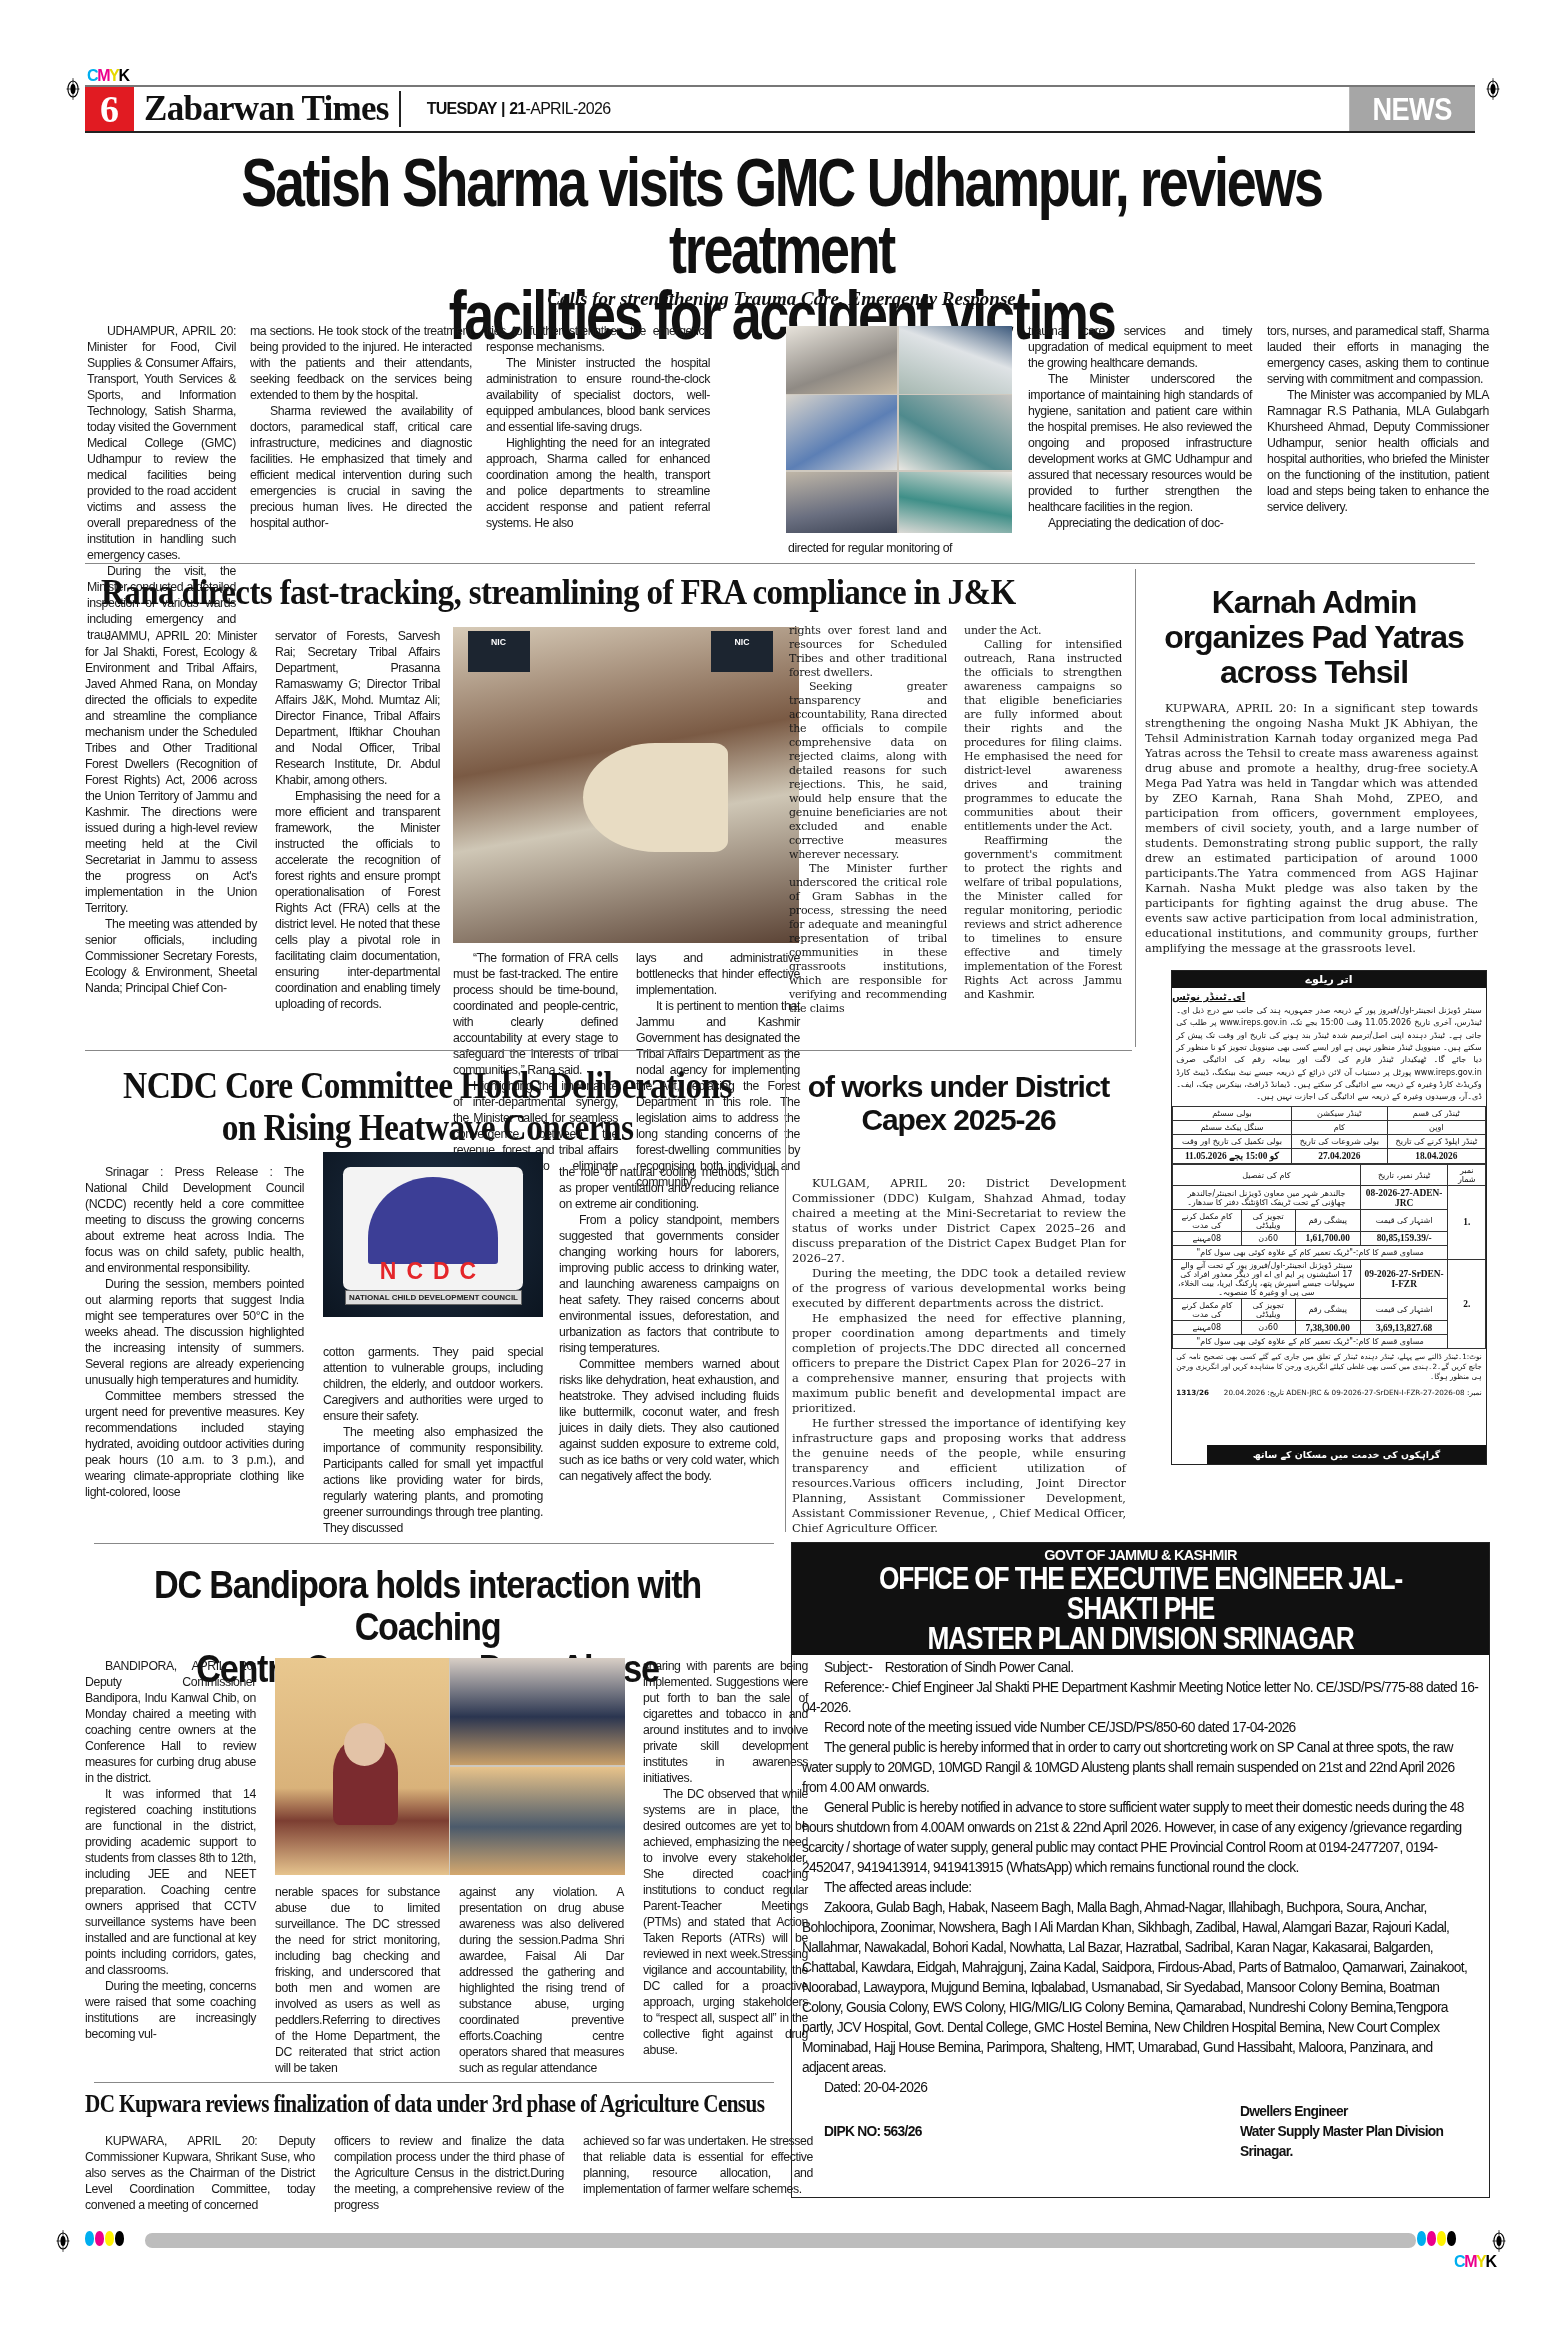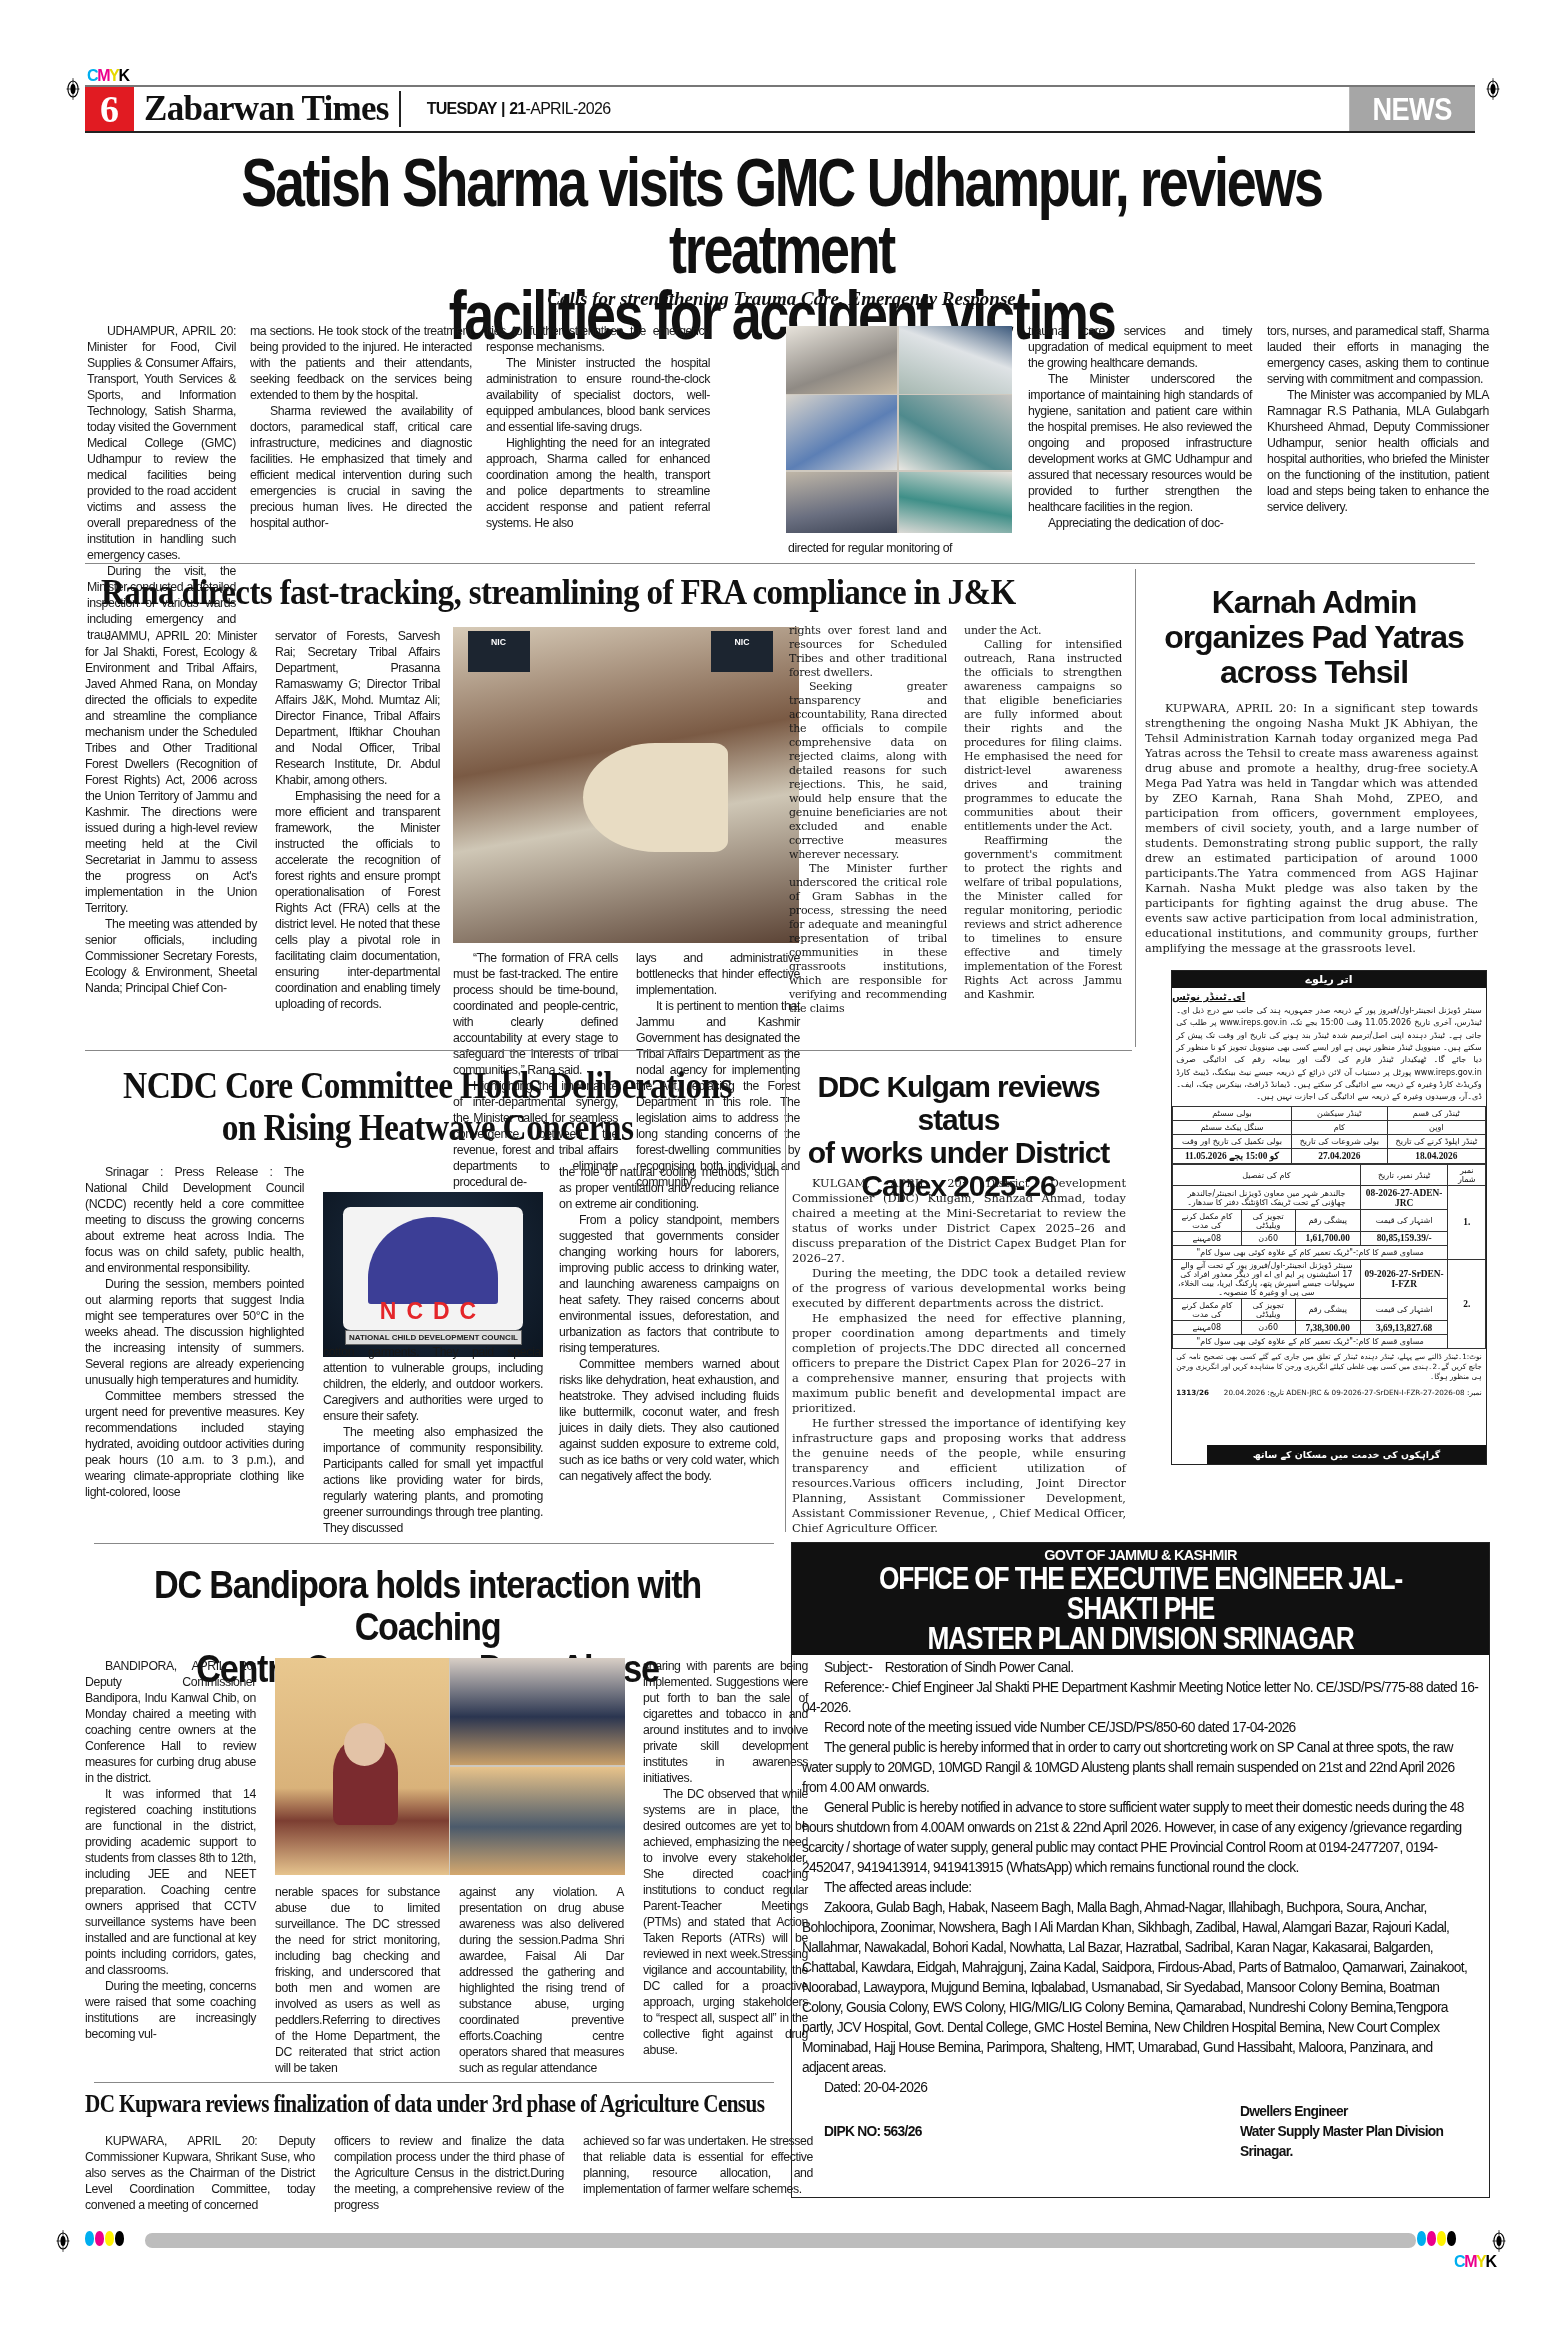--- a/index.html
+++ b/index.html
@@ -276,40 +276,39 @@
 
 <div class="abs hl-serif" style="left:80px; top:1064px; width:695px; text-align:center; font-size:38px; line-height:42px; transform:scaleX(0.88); transform-origin:center top;">
   <div>NCDC Core Committee Holds Deliberations</div>
   <div>on Rising Heatwave Concerns</div>
 </div>
 <div class="col cond" style="left:85px; top:1164px; width:219px;">
   <p>Srinagar : Press Release : The National Child Development Council (NCDC) recently held a core committee meeting to discuss the growing concerns about extreme heat across India. The focus was on child safety, public health, and environmental responsibility.</p>
   <p>During the session, members pointed out alarming reports that suggest India might see temperatures over 50°C in the weeks ahead. The discussion highlighted the increasing intensity of summers. Several regions are already experiencing unusually high temperatures and humidity.</p>
   <p>Committee members stressed the urgent need for preventive measures. Key recommendations included staying hydrated, avoiding outdoor activities during peak hours (10 a.m. to 3 p.m.), and wearing climate-appropriate clothing like light-colored, loose</p>
 </div>
-<div class="photo" style="left:323px; top:1192px; width:220px; height:165px; background:radial-gradient(circle at 50% 40%,#1f3147,#0c1520);">
+<div class="photo" style="left:323px; top:1152px; width:220px; height:165px; background:radial-gradient(circle at 50% 40%,#1f3147,#0c1520);">
   <div class="tile" style="left:20px; top:14.5px; width:180px; height:123px; background:#f3f3f3; border-radius:7.2px;"></div>
   <div class="tile" style="left:45px; top:24.6px; width:130px; height:87px; background:#3c3e96; border-radius:50% 50% 2.9px 2.9px / 70% 70% 2.9px 2.9px;"></div>
   <div class="tile" style="left:20px; top:106px; width:180px; text-align:center; color:#e4262a; font-weight:700; font-size:23px; letter-spacing:10px;">NCDC</div>
   <div class="tile" style="left:22px; top:138px; width:177px; text-align:center; background:#ddd; color:#222; font-weight:700; font-size:8px; padding:2.2px 0; border:0.7px solid #666;">NATIONAL CHILD DEVELOPMENT COUNCIL</div>
 </div>
 <div class="col cond" style="left:323px; top:1344px; width:220px;">
   <p style="text-indent:0">cotton garments. They paid special attention to vulnerable groups, including children, the elderly, and outdoor workers. Caregivers and authorities were urged to ensure their safety.</p>
   <p>The meeting also emphasized the importance of community responsibility. Participants called for small yet impactful actions like providing water for birds, regularly watering plants, and promoting greener surroundings through tree planting. They discussed</p>
 </div>
 <div class="col cond" style="left:559px; top:1164px; width:220px;">
   <p style="text-indent:0">the role of natural cooling methods, such as proper ventilation and reducing reliance on extreme air conditioning.</p>
   <p>From a policy standpoint, members suggested that governments consider changing working hours for laborers, improving public access to drinking water, and launching awareness campaigns on heat safety. They raised concerns about environmental issues, deforestation, and urbanization as factors that contribute to rising temperatures.</p>
   <p>Committee members warned about risks like dehydration, heat exhaustion, and heatstroke. They advised including fluids like buttermilk, coconut water, and fresh juices in daily diets. They also cautioned against sudden exposure to extreme cold, such as ice baths or very cold water, which can negatively affect the body.</p>
 </div>
 
 <div class="rule-v" style="left:785px; top:1057px; height:475px;"></div>
 
 <div class="abs hl-sans" style="left:792px; top:1070px; width:333px; text-align:center; font-size:30px; line-height:33px; letter-spacing:-1.1px;">
-  <div>DDC Kulgam reviews status</div>
   <div>of works under District</div>
   <div>Capex 2025-26</div>
 </div>
 <div class="col" style="left:792px; top:1176px; width:334px; font-family:'DejaVu Serif', serif; font-size:11.4px; line-height:15px;">
   <p>KULGAM, APRIL 20: District Development Commissioner (DDC) Kulgam, Shahzad Ahmad, today chaired a meeting at the Mini-Secretariat to review the status of works under District Capex 2025–26 and discuss preparation of the District Capex Budget Plan for 2026–27.</p>
   <p>During the meeting, the DDC took a detailed review of the progress of various developmental works being executed by different departments across the district.</p>
   <p>He emphasized the need for effective planning, proper coordination among departments and timely completion of projects.The DDC directed all concerned officers to prepare the District Capex Plan for 2026–27 in a comprehensive manner, ensuring that projects with maximum public benefit and developmental impact are prioritized.</p>
   <p>He further stressed the importance of identifying key infrastructure gaps and proposing works that address the genuine needs of the people, while ensuring transparency and efficient utilization of resources.Various officers including, Joint Director Planning, Assistant Commissioner Development, Assistant Commissioner Revenue, , Chief Medical Officer, Chief Agriculture Officer.</p>
 </div>
 

